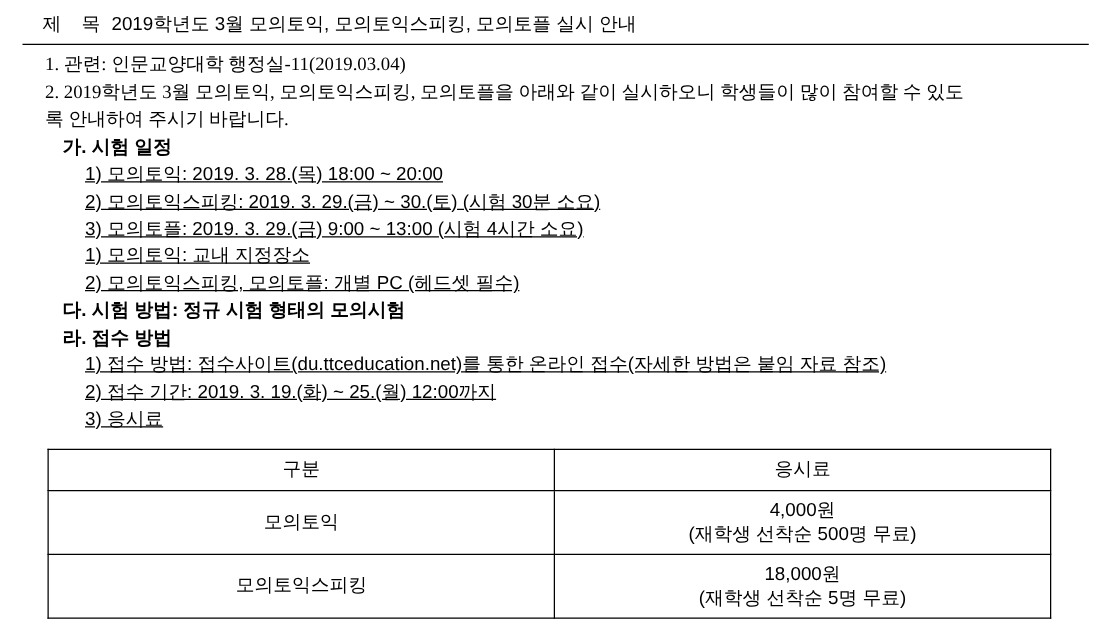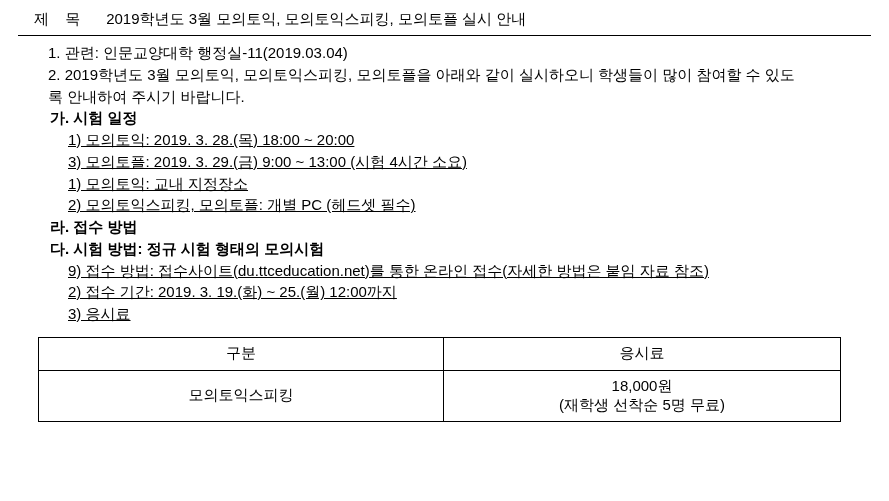--- a/index.html
+++ b/index.html
@@ -28,38 +28,38 @@
     padding-left: 16px;
     margin-top: 4px;
     margin-bottom: 6px;
   }
   .title-label {
     letter-spacing: 6px;
     font-size: 15px;
     white-space: nowrap;
   }
   .title-text {
-    margin-left: 20px;
+    margin-left: 3px;
     font-size: 15px;
     white-space: nowrap;
   }
   .hr {
     border: 0;
     border-top: 1px solid #000;
     margin: 0 0 6px 0;
   }
   .body-block {
     padding-left: 14px;
     line-height: 1.45;
   }
   .line {
     white-space: pre-wrap;
     font-size: 15px;
   }
-  .indent-0 { margin-left: 16px; }
+  .indent-0 { margin-left: 4px; font-family: Liberation Serif, serif; }
   .indent-1 { margin-left: 18px; }
   .indent-2 { margin-left: 36px; text-decoration: underline; }
   .bold { font-weight: bold; }
   .tbl-wrap {
     margin-top: 12px;
     padding-left: 20px;
   }
   table.fee {
     border-collapse: collapse;
     width: 792px;
@@ -91,36 +91,44 @@
   </div>
 
   <hr class="hr">
 
   <div class="body-block">
     <div class="line indent-0">1. 관련: 인문교양대학 행정실-11(2019.03.04)</div>
     <div class="line indent-0">2. 2019학년도 3월 모의토익, 모의토익스피킹, 모의토플을 아래와 같이 실시하오니 학생들이 많이 참여할 수 있도</div>
     <div class="line indent-0">록 안내하여 주시기 바랍니다.</div>
     <div class="line indent-1 bold">가. 시험 일정</div>
     <div class="line indent-2">1) 모의토익: 2019. 3. 28.(목) 18:00 ~ 20:00</div>
+    <div class="line indent-2">2) 모의토익스피킹: 2019. 3. 29.(금) ~ 30.(토) (시험 30분 소요)</div>
     <div class="line indent-2">3) 모의토플: 2019. 3. 29.(금) 9:00 ~ 13:00 (시험 4시간 소요)</div>
     <div class="line indent-2">1) 모의토익: 교내 지정장소</div>
     <div class="line indent-2">2) 모의토익스피킹, 모의토플: 개별 PC (헤드셋 필수)</div>
+    <div class="line indent-1 bold">다. 시험 방법: 정규 시험 형태의 모의시험</div>
     <div class="line indent-1 bold">라. 접수 방법</div>
-    <div class="line indent-1 bold">다. 시험 방법: 정규 시험 형태의 모의시험</div>
-    <div class="line indent-2">9) 접수 방법: 접수사이트(du.ttceducation.net)를 통한 온라인 접수(자세한 방법은 붙임 자료 참조)</div>
+    <div class="line indent-2">1) 접수 방법: 접수사이트(du.ttceducation.net)를 통한 온라인 접수(자세한 방법은 붙임 자료 참조)</div>
     <div class="line indent-2">2) 접수 기간: 2019. 3. 19.(화) ~ 25.(월) 12:00까지</div>
     <div class="line indent-2">3) 응시료</div>
   </div>
 
   <div class="tbl-wrap">
     <table class="fee">
       <tbody>
           <tr class="head">
         <th class="c1">구분</th>
         <th class="c2">응시료</th>
+      </tr>
+      <tr>
+        <td class="c1 name">모의토익</td>
+        <td class="c2 name">
+          <span class="fee-main">4,000원</span>
+          <span class="fee-sub">(재학생 선착순 500명  무료)</span>
+        </td>
       </tr>
       <tr>
         <td class="c1 name">모의토익스피킹</td>
         <td class="c2 name">
           <span class="fee-main">18,000원</span>
           <span class="fee-sub">(재학생 선착순 5명  무료)</span>
         </td>
       </tr>
 
     </tbody>

